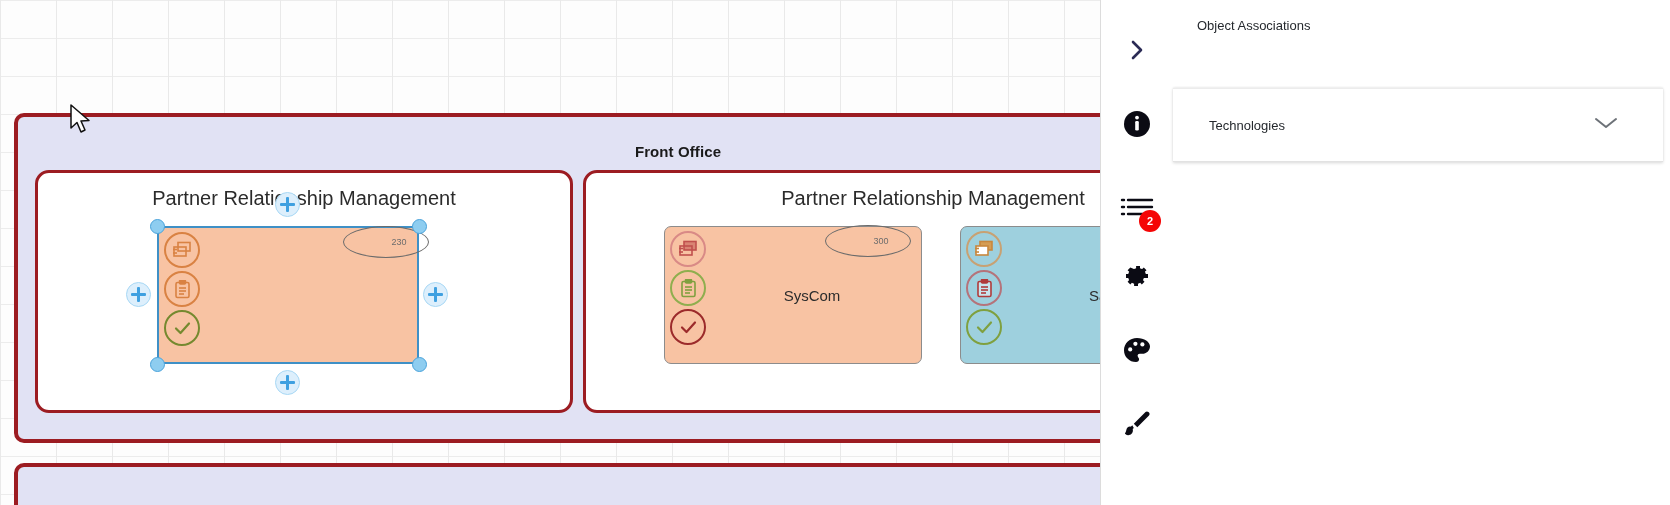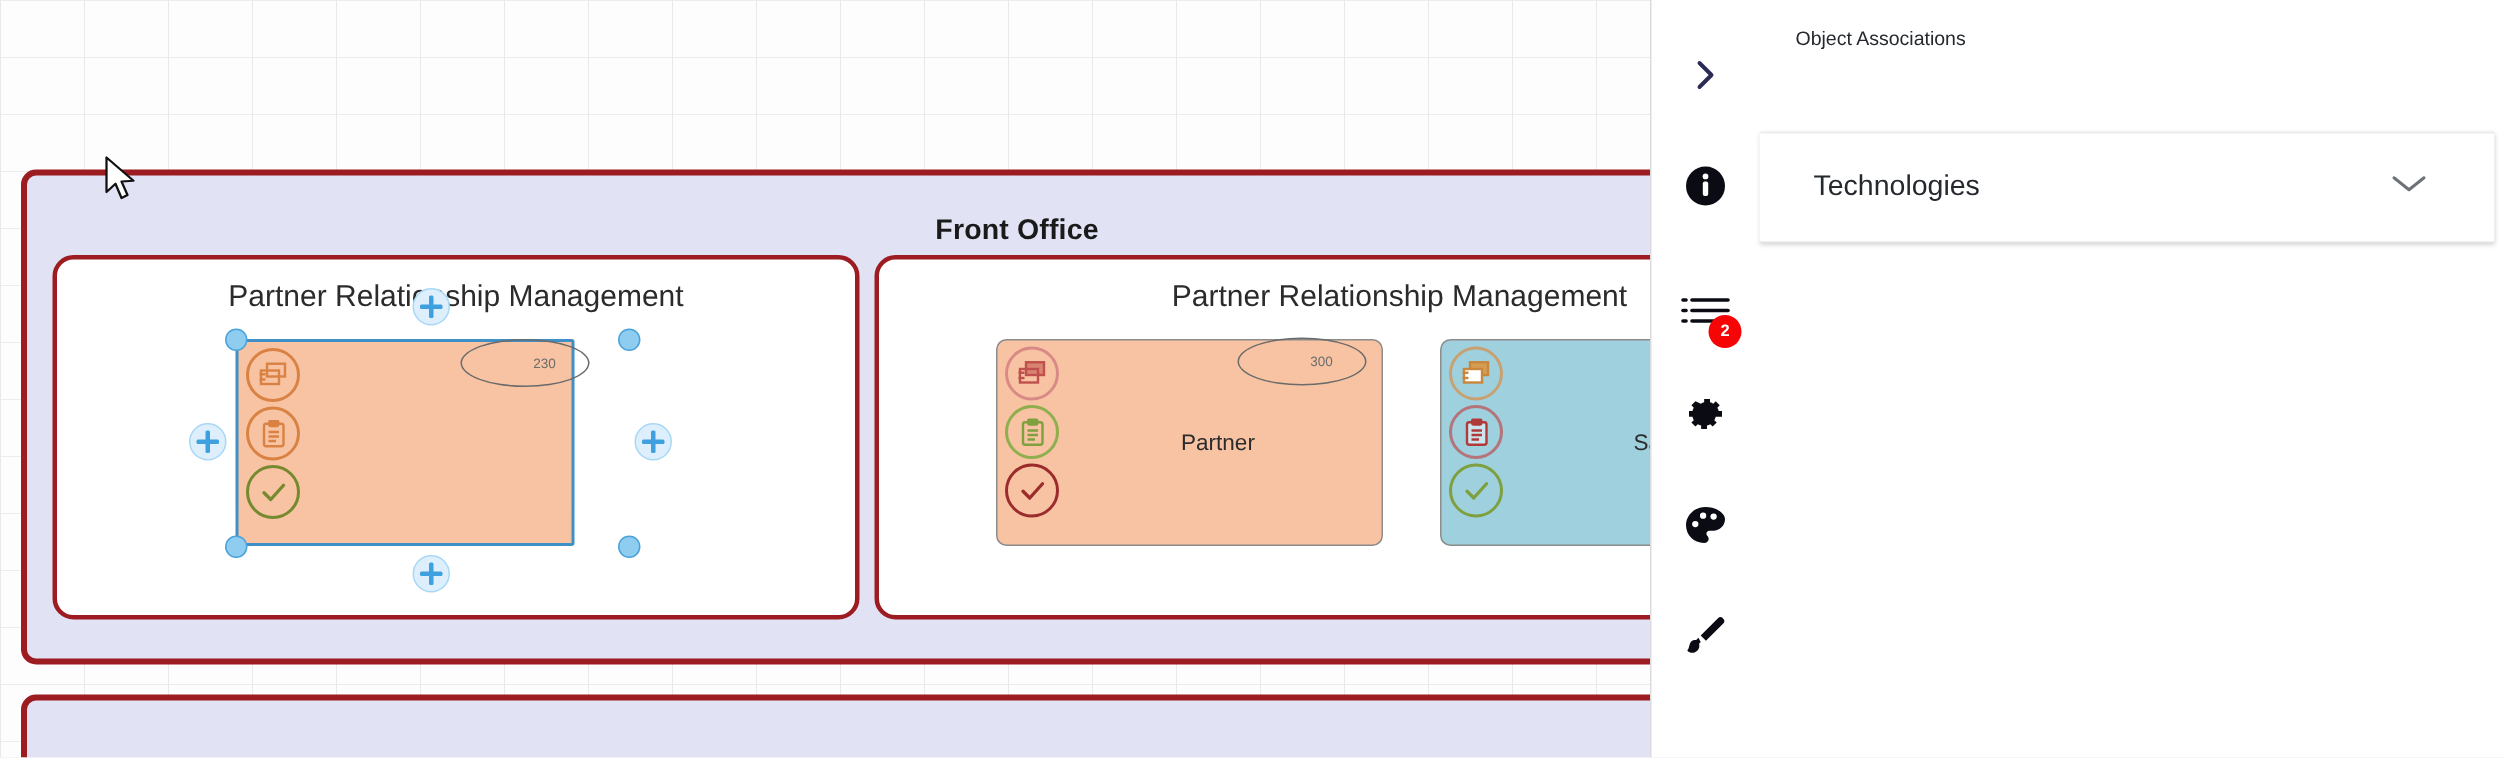--- a/index.html
+++ b/index.html
@@ -28,21 +28,21 @@
     border:4px solid #9c1c22;
     border-radius:10px;
     box-sizing:border-box;
   }
   #layer-front{ left:14px; top:113px; width:1360px; height:330px; }
   #layer-next { left:14px; top:463px; width:1360px; height:120px; }
 
   .layer-title{
     position:absolute;left:0;right:0;top:26px;
     text-align:center;
-    font-size:19px;color:#1a1a1a;font-weight:700;
+    font-size:15px;color:#1a1a1a;font-weight:700;
     letter-spacing:.1px;
   }
   #layer-front .layer-title{ width:1320px; }
 
   
   .group{
     position:absolute;
     background:#ffffff;
     border:3px solid #9c1c22;
     border-radius:14px;
@@ -71,21 +71,21 @@
     font-size:15px;color:#2c2c2c;text-align:center;
     pointer-events:none;
   }
 
   
   .node.orange{ background:#f8c3a3; }
   
   .node.blue{ background:#9ed0de; }
 
   #node-partner{
-    left:157px; top:226px; width:226px; height:138px;
+    left:157px; top:226px; width:262px; height:138px;
     background:#f8c3a3; border:2px solid #3f90c6; border-radius:2px;
   }
   #node-syscom{ left:638px; top:226px; width:258px; height:138px;margin-left:26px; }
   #node-sales { left:960px; top:226px; width:250px; height:138px; }
 
   
   .node-badge{
     position:absolute;
     width:86px;height:32px;
     border:1.6px solid #6b6b6b;
@@ -165,21 +165,21 @@
   .accordion{
     position:absolute;left:0px;right:8px;top:88px;
     height:72px;
     background:#fff;
     box-shadow:0 1px 3px rgba(0,0,0,.16), 0 -1px 2px rgba(0,0,0,.05);
     border-top:1px solid #ececec;
     border-bottom:1px solid #e2e2e2;
     display:flex;align-items:center;
   }
   .accordion-label{
-    margin-left:36px;font-size:19px;color:#25292e;font-weight:400;text-align:center;
+    margin-left:36px;font-size:13px;color:#25292e;font-weight:400;text-align:center;
   }
   .chev{
     position:absolute;right:44px;top:50%;transform:translateY(-50%);
     color:#6d7278;
   }
 </style>
 </head>
 <body>
 
 <div id="canvas">
@@ -255,21 +255,21 @@
             <line x1="5" y1="11" x2="12" y2="11"></line>
             <line x1="5" y1="14" x2="10" y2="14"></line>
         </svg>
       </div>
       <div class="ico" style="color:#9c2b2b;">
         <svg width="19" height="15" viewBox="0 0 19 15" fill="none" stroke="#9c2b2b" stroke-width="2.2" stroke-linecap="round" stroke-linejoin="round">
           <polyline points="3,7.5 7.5,12 16,2.5"></polyline>
         </svg>
       </div>
     </div>
-    <div class="node-label">Partner</div>
+    <div class="node-label">SysCom</div>
   </div>
 
   <div class="node blue" id="node-sales">
     <div class="icon-stack">
       <div class="ico" style="color:#c8a173;">
         <svg width="20" height="18" viewBox="0 0 20 18" fill="none" stroke="#c8873d" stroke-width="1.6">
           <rect x="6" y="1.5" width="12" height="8.5" fill="#e2902f" fill-opacity=".8"></rect>
             <rect x="2" y="6" width="12" height="9" fill="#ffffff"></rect>
           <line x1="1" y1="8.5" x2="5" y2="8.5"></line>
             <line x1="1" y1="12" x2="5" y2="12"></line>

